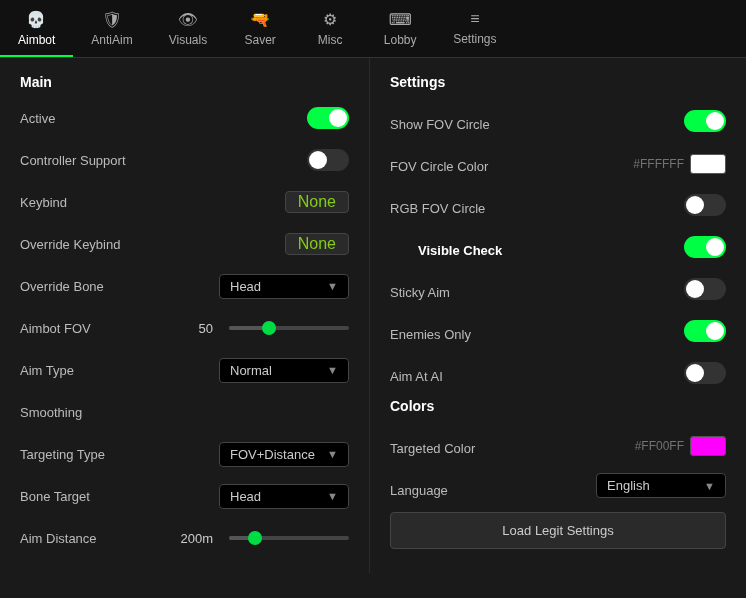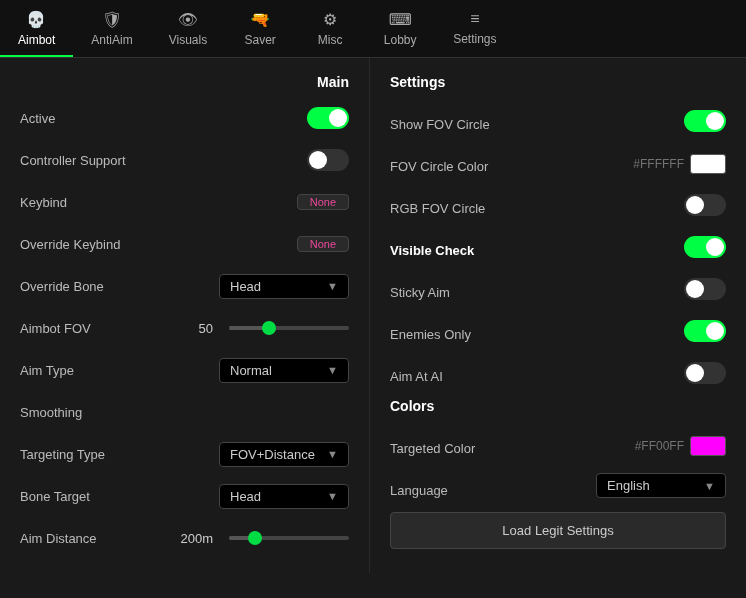--- a/index.html
+++ b/index.html
@@ -59,21 +59,20 @@
       width: 370px;
       padding: 16px 20px;
       border-right: 1px solid #2a2a2a;
       overflow-y: auto;
     }
     .panel-title {
       color: #fff;
       font-size: 14px;
       font-weight: bold;
       margin-bottom: 14px;
-      text-align: right;
     }
 
     .row {
       display: flex;
       align-items: center;
       justify-content: space-between;
       margin-bottom: 14px;
       min-height: 28px;
     }
     .row-label {
@@ -175,20 +174,21 @@
       margin-bottom: 14px;
       min-height: 28px;
     }
     .settings-label {
       color: #bbb;
       font-size: 13px;
     }
     .settings-label.bright {
       color: #fff;
       font-weight: bold;
+      margin-left: 28px;
     }
 
     .color-box {
       width: 36px;
       height: 20px;
       border-radius: 3px;
       display: inline-block;
       border: 1px solid #555;
     }
     .color-hex {
@@ -230,26 +230,26 @@
       border: 1px solid #444;
       border-radius: 4px;
       color: #ccc;
       font-size: 13px;
       cursor: pointer;
       text-align: center;
       margin-top: 0;
     }
 
     .keybind-val {
-      color: #ec4899;
+      color: #84cc16;
       background: #2a2a2a;
       border: 1px solid #444;
       border-radius: 4px;
       padding: 1px 12px;
-      font-size: 11px;
+      font-size: 16px;
     }
 
     .section-title {
       color: #fff;
       font-size: 14px;
       font-weight: bold;
       margin-bottom: 14px;
     }
   </style>
 </head>

